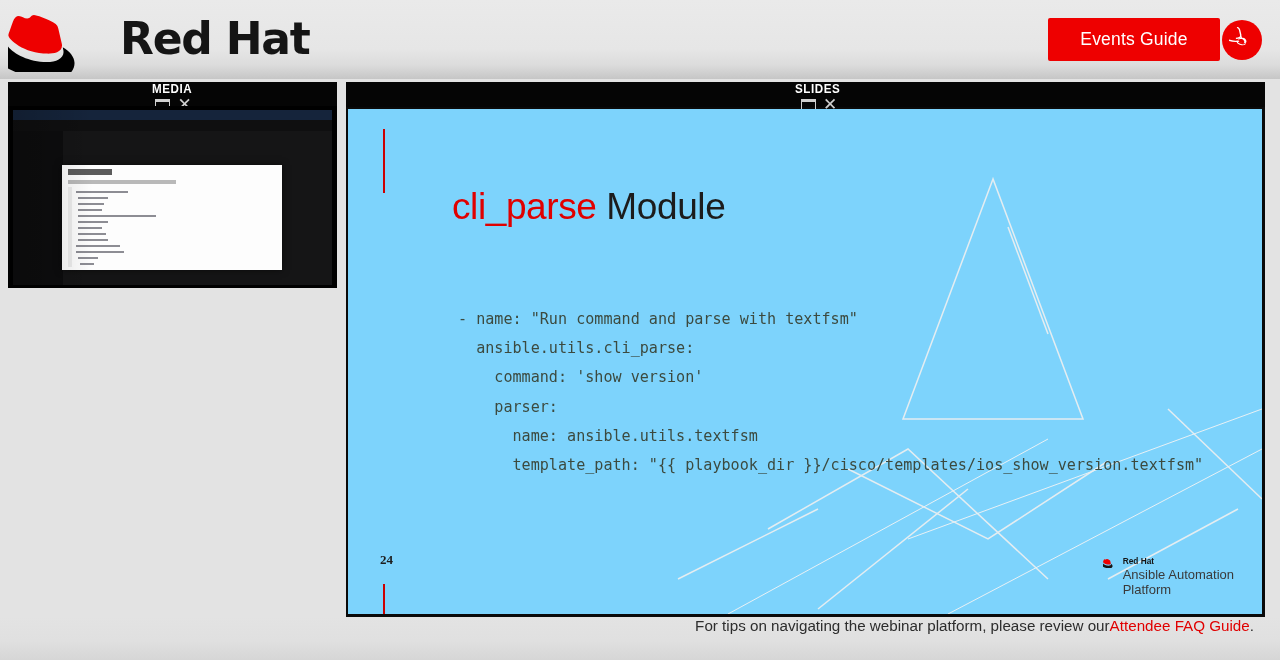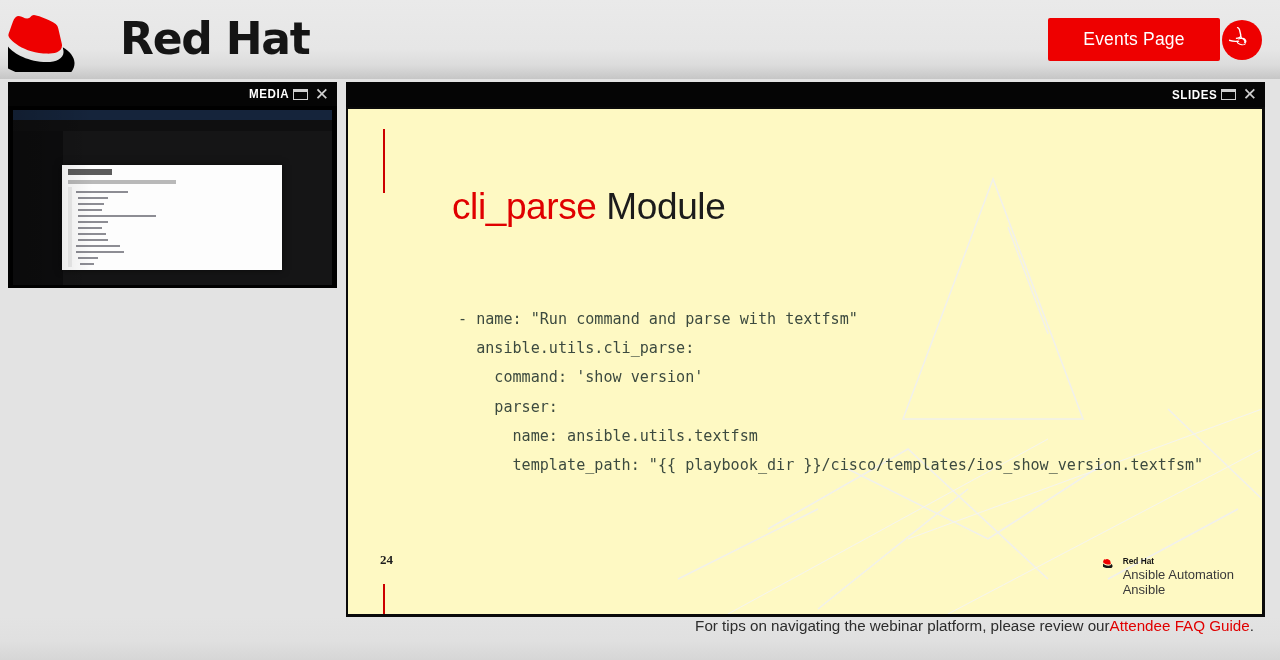--- a/index.html
+++ b/index.html
@@ -34,22 +34,23 @@
   .shadow-circle {
     position: absolute; right: 18px; top: 20px;
     width: 40px; height: 40px; border-radius: 50%;
     background: #ee0000; display: flex; align-items: center; justify-content: center;
     cursor: pointer;
   }
 
   
   .panel-bar {
     background: #050505; color: #ffffff;
-    display: flex; align-items: center; justify-content: flex-end;
+    display: flex; align-items: center; justify-content: flex-start;
     padding: 0 8px 0 10px;
+    flex-direction: column;
   }
   .panel-title {
     font-size: 12.5px; font-weight: 700; letter-spacing: .6px;
     font-family: "Liberation Sans Narrow", "Liberation Sans", sans-serif;
     transform: scaleX(.93); transform-origin: left center;
   }
   .win-ctrls { display: flex; align-items: center; gap: 7px; }
   .ico-restore {
     width: 15px; height: 11px; border: 1.6px solid #cfcfcf; border-top-width: 3px;
     cursor: pointer; display: block;
@@ -78,21 +79,21 @@
 
   
   #slides-panel { position: absolute; left: 346px; top: 82px; width: 919px; height: 535px; }
   #slides-panel .panel-bar { height: 25px; padding-left: 35px; }
   .slide-frame {
     width: 919px; height: 510px; background: #0a0a0a;
     padding: 2px 3px 3px 2px;
   }
   .slide {
     position: relative; width: 914px; height: 505px;
-    background: #fef9c3; overflow: hidden; padding-left: 43px;
+    background: #7dd3fc; overflow: hidden; padding-left: 43px;
   }
   .wm { position: absolute; inset: 0; pointer-events: none; opacity: .9; }
   .slide-redline {
     position: absolute; left: 35px; top: 20px; width: 1.6px; height: 64px;
     background: #cc0000;
   }
   .slide-redline-bottom {
     position: absolute; left: 35px; top: 475px; width: 1.6px; height: 33px;
     background: #cc0000;
   }
@@ -137,21 +138,21 @@
   <div class="header">
 
     <div class="brand">
       <svg class="hat-logo" viewBox="0 0 120 76">
         <path fill="#EE0000" d="M36.8 44.5c7.3 0 17.9-1.5 17.9-10.2 0-.7-.06-1.35-.18-1.95l-4.36-18.9c-1-4.16-1.9-6.05-9.2-9.7C35.3.88 23.02-3.9 19.4-3.9c-3.38 0-4.36 4.36-8.38 4.36-3.88 0-6.76-3.25-10.4-3.25-3.5 0-5.77 2.38-7.53 7.28 0 0-4.9 13.8-5.53 15.8-.1.36-.15.7-.15 1.02 0 4.86 19.13 23.1 49.4 23.1z" transform="translate(12,14) scale(.92)"></path>
         <path fill="#000" d="M55.6 36.4c1.02 4.8 1.02 5.3 1.02 5.93 0 8.2-9.2 12.75-21.3 12.75-27.35 0-51.3-16-51.3-26.6 0-1.48.3-2.9.83-4.27-9.5.48-21.8 2.17-21.8 13 0 17.75 42.06 39.6 75.37 39.6 25.55 0 31.97-11.55 31.97-20.68 0-7.18-6.2-15.33-14.8-19.73z" transform="translate(12,14) scale(.92)"></path>
       </svg>
       <span class="brand-word">Red Hat</span>
     </div>
 
-    <button class="events-btn">Events Page</button>
+    <button class="events-btn">Events Guide</button>
 
     <div class="shadow-circle">
       <svg width="26" height="26" viewBox="0 0 64 64">
         <path fill="none" stroke="#ffffff" stroke-width="3.4" d="M17 28c5 0 12-1.2 12-7 0-.5 0-1-.1-1.4l-2.9-12.6c-.7-2.8-1.3-4-6.1-6.4"></path>
         <path fill="none" stroke="#ffffff" stroke-width="3.4" d="M29.5 23c.7 3.2.7 3.5.7 3.9 0 5.5-6.1 8.5-14.2 8.5C-2.2 35.4-18 24.8-18 17.7c0-1 .2-1.9.5-2.8"></path>
         <path fill="#ffffff" d="M20 10c-6 2-11 7-12 14 0 0 8 7 19 7 8 0 13-3 13-8 0-6-9-14-20-13z" opacity="0"></path>
         <g transform="translate(32,34) scale(.62) translate(-20,-14)">
           <path fill="#ffffff" d="M24 2c5 0 11 5 13 11 1.3 4 .6 8-3 10-4 2-11 1-17-2C11 18 6 13 6 9c0-4 5-7 11-7h7z"></path>
           <path fill="#ee0000" d="M10 9c-2.6 0-4.4 1.2-4.4 2.7 0 2.4 3.6 6 9 8.7 4.6 2.3 9.8 3.2 12.6 1.8 2.2-1.1 2.6-3.5 1.7-6.3C27.2 11.1 23 7 19 7h-9z"></path>
           <path fill="#ffffff" d="M28 14c4 2.6 7 6.5 7 10 0 4.4-3.6 8-12 8-10 0-24-6.6-24-13 0-2 1.7-3.3 4.3-3.8-.2.6-.3 1.2-.3 1.8 0 4.5 10 11.3 21.3 11.3 5.2 0 9-1.9 9-5.4 0-.8-.2-1.6-.6-2.5z"></path>
@@ -247,21 +248,21 @@
         <div class="slide-num">24</div>
 
         <div class="slide-logo">
           <svg width="15" height="11" viewBox="0 0 120 76">
             <path fill="#EE0000" d="M36.8 44.5c7.3 0 17.9-1.5 17.9-10.2 0-.7-.06-1.35-.18-1.95l-4.36-18.9c-1-4.16-1.9-6.05-9.2-9.7C35.3.88 23.02-3.9 19.4-3.9c-3.38 0-4.36 4.36-8.38 4.36-3.88 0-6.76-3.25-10.4-3.25-3.5 0-5.77 2.38-7.53 7.28 0 0-4.9 13.8-5.53 15.8-.1.36-.15.7-.15 1.02 0 4.86 19.13 23.1 49.4 23.1z" transform="translate(12,14) scale(.92)"></path>
             <path fill="#151515" d="M55.6 36.4c1.02 4.8 1.02 5.3 1.02 5.93 0 8.2-9.2 12.75-21.3 12.75-27.35 0-51.3-16-51.3-26.6 0-1.48.3-2.9.83-4.27-9.5.48-21.8 2.17-21.8 13 0 17.75 42.06 39.6 75.37 39.6 25.55 0 31.97-11.55 31.97-20.68 0-7.18-6.2-15.33-14.8-19.73z" transform="translate(12,14) scale(.92)"></path>
           </svg>
           <div class="slide-logo-text">
             <div class="slide-logo-rh">Red Hat</div>
             <div class="slide-logo-sub">Ansible Automation</div>
-            <div class="slide-logo-sub">Ansible</div>
+            <div class="slide-logo-sub">Platform</div>
           </div>
         </div>
 
       </div>
     </div>
   </div>
 
   <div class="footer">
     <span>For tips on navigating the webinar platform, please review our </span>
       <a>Attendee FAQ Guide</a>

